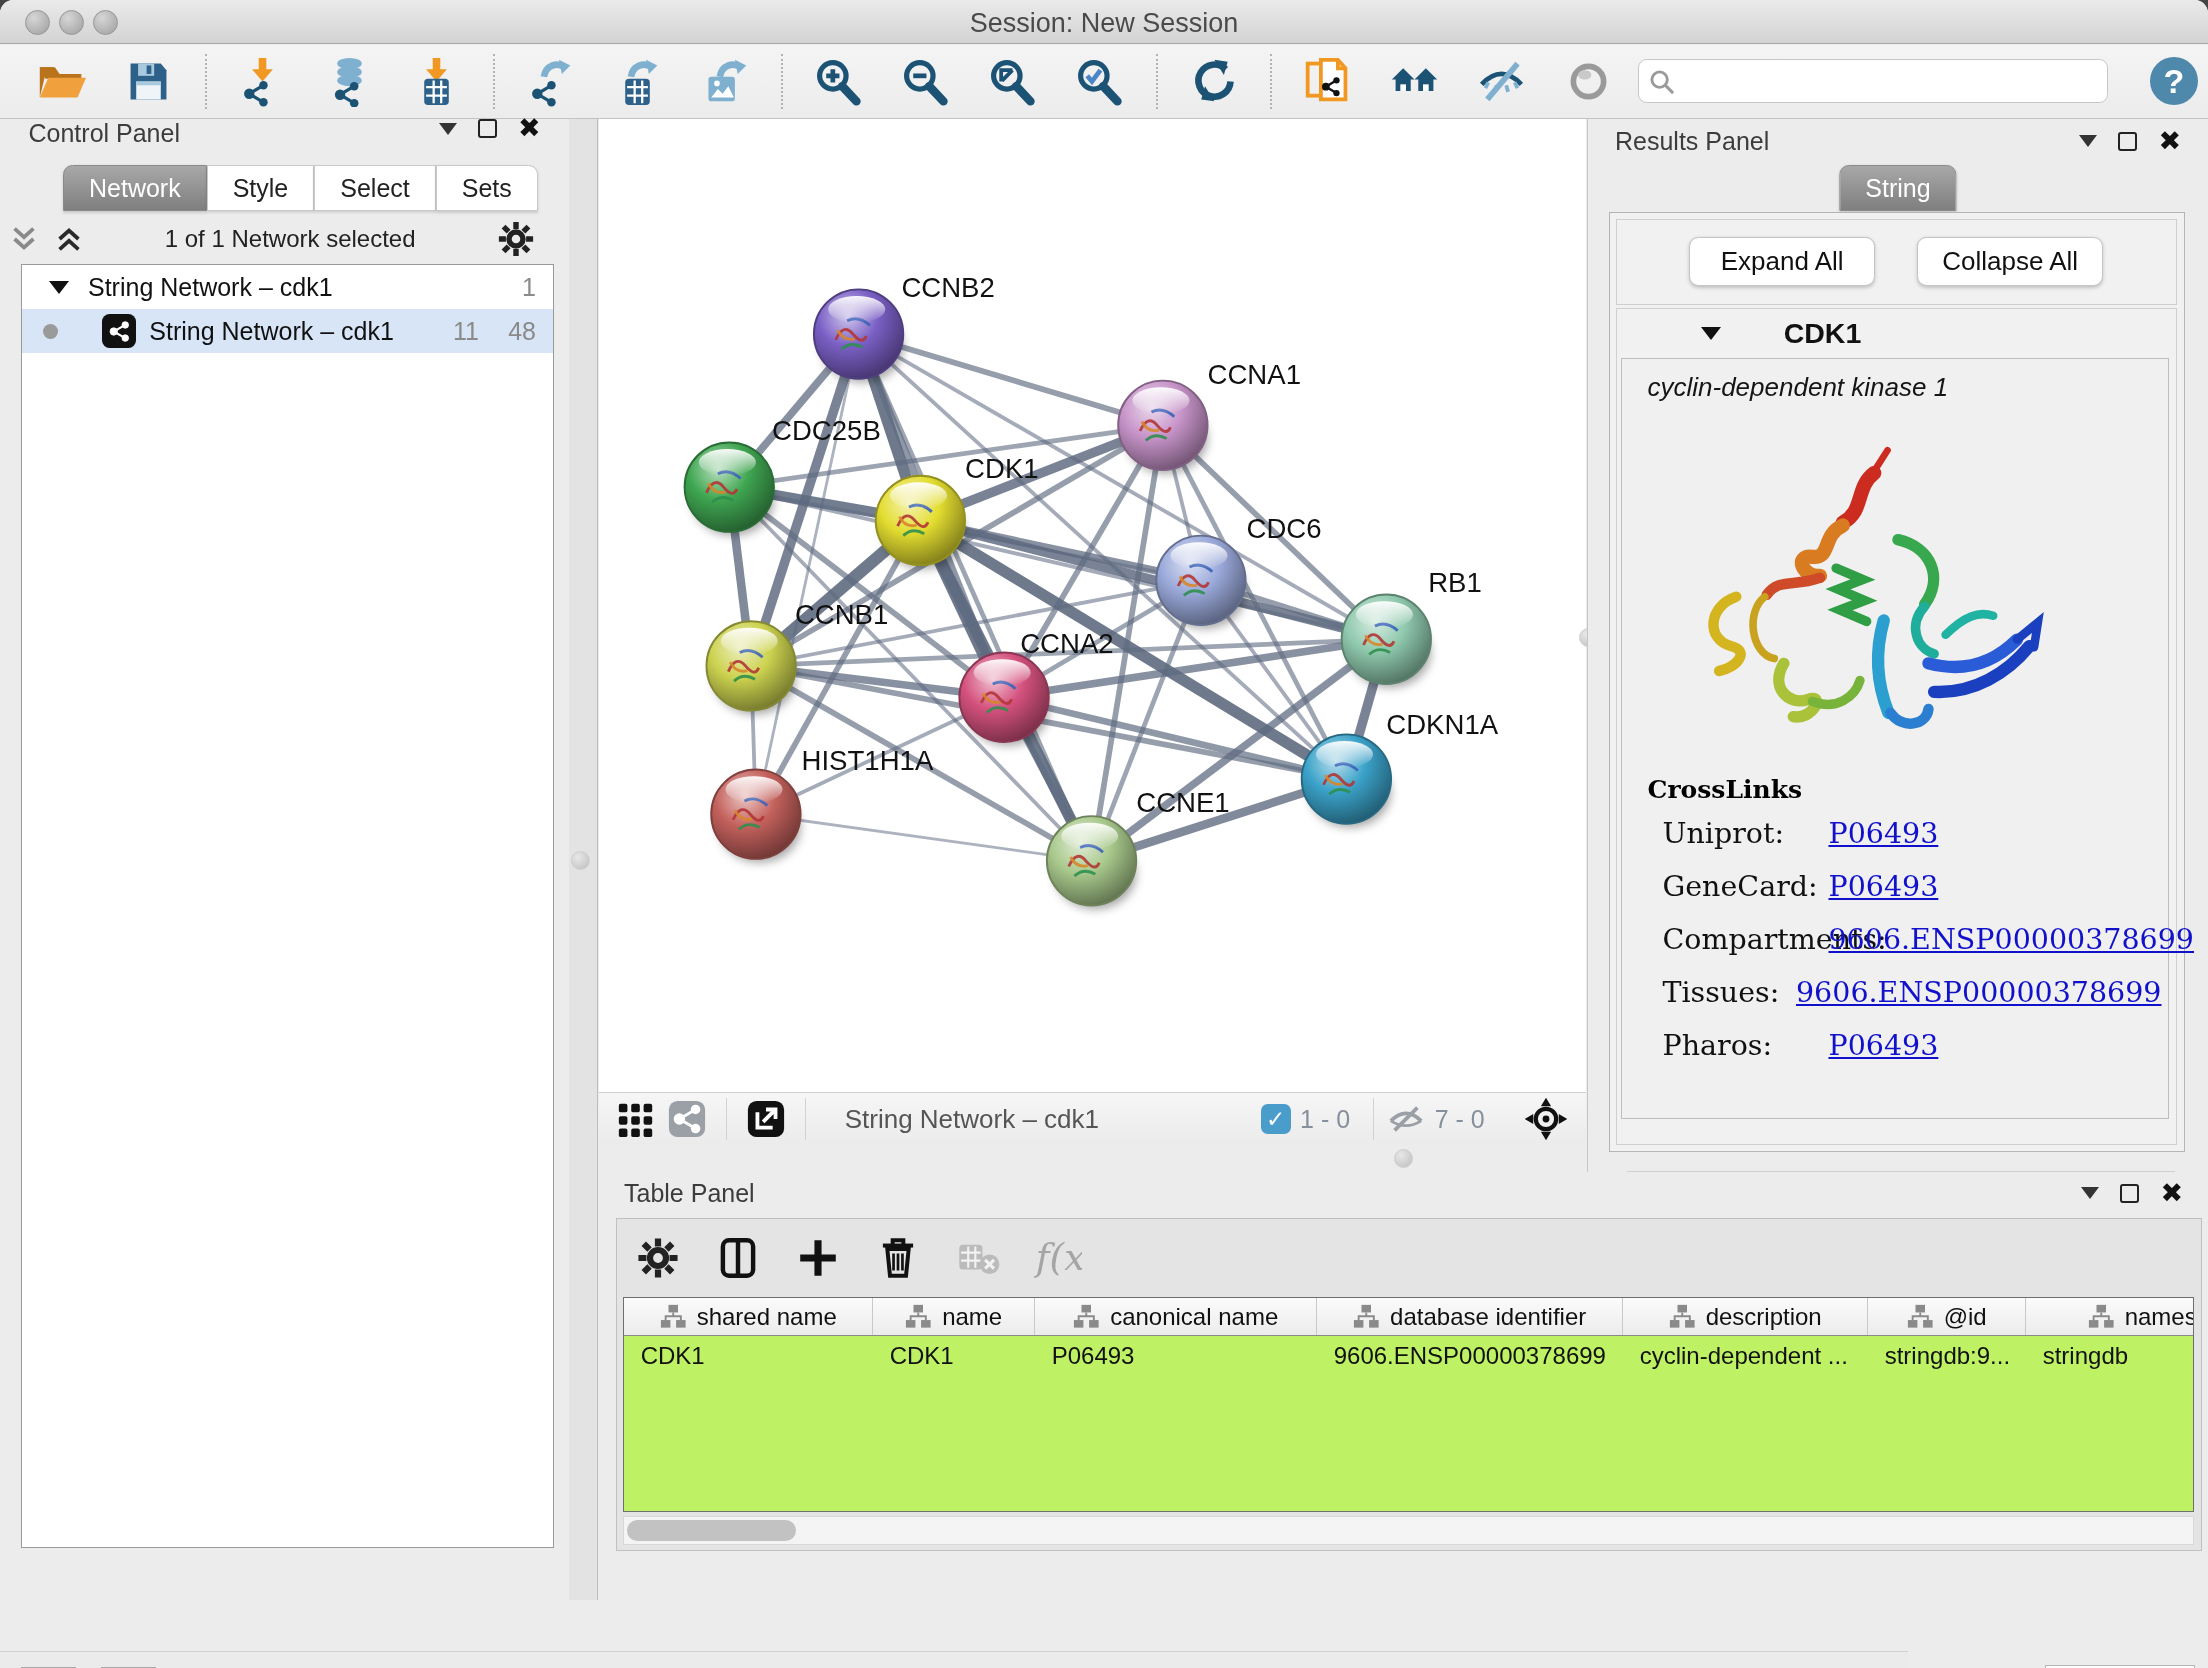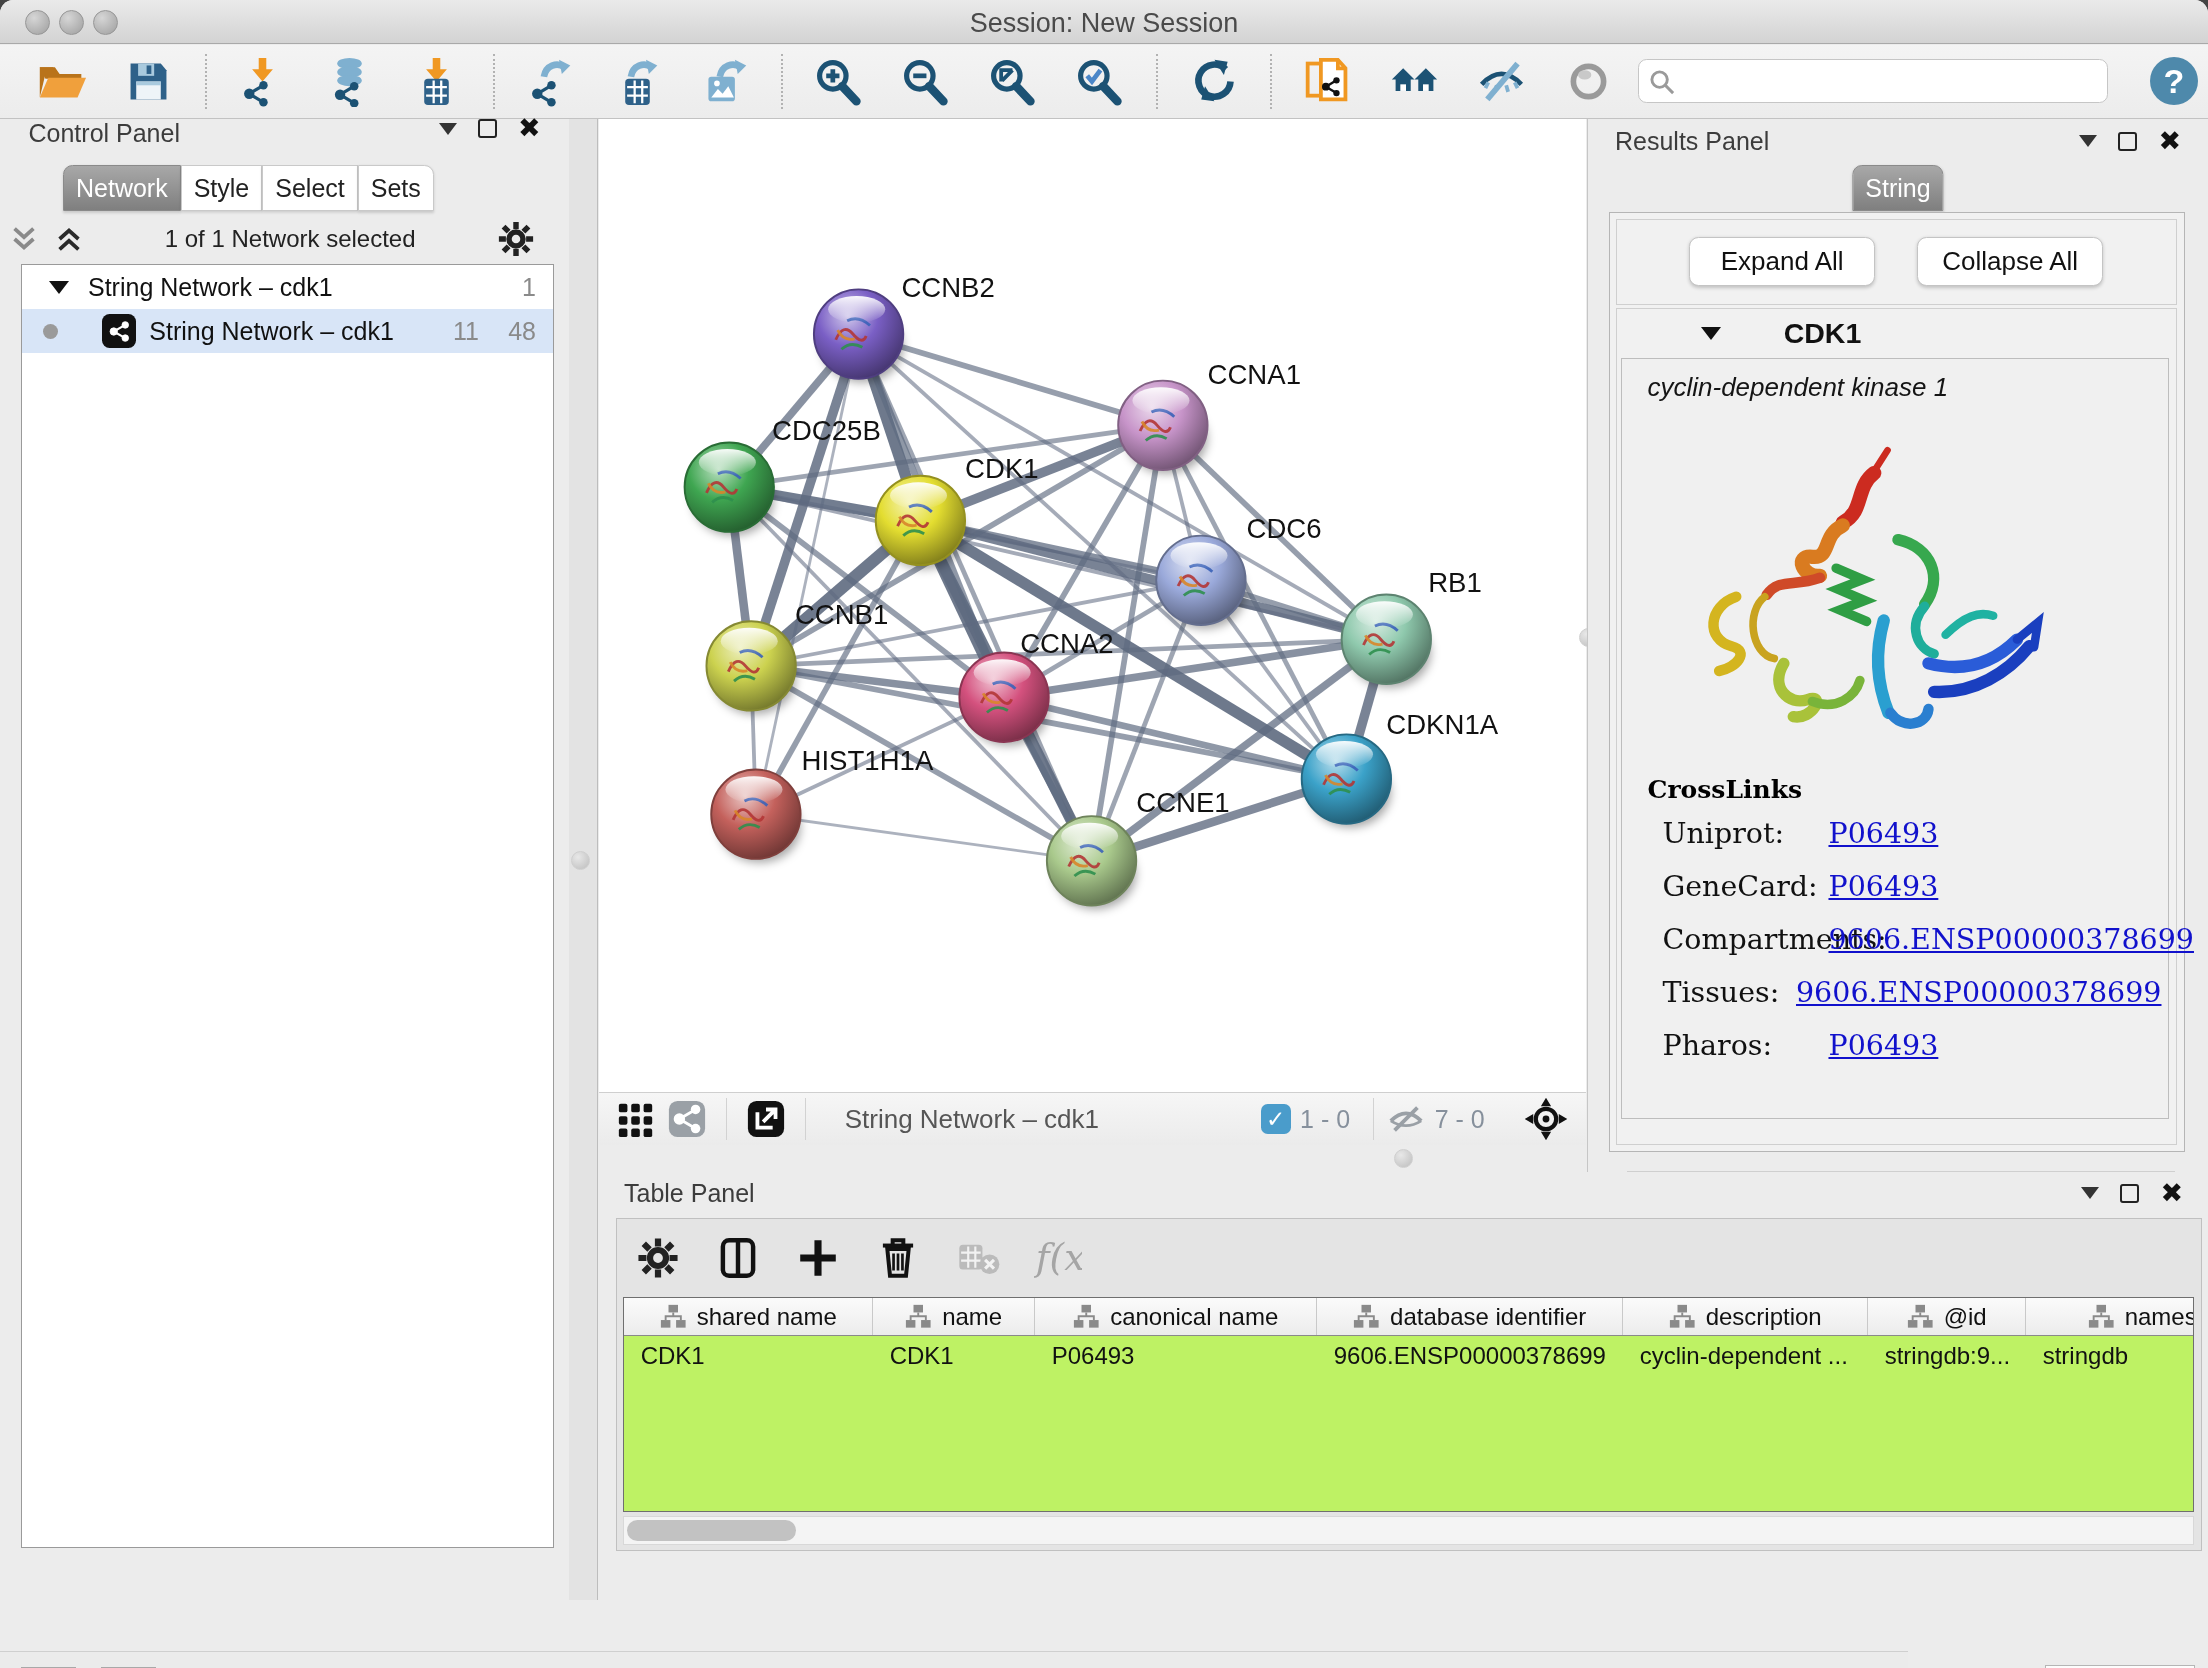--- a/index.html
+++ b/index.html
@@ -35,21 +35,21 @@
   .helpbtn { position:absolute; left:2150px; top:57px; width:48px; height:48px;
     border-radius:50%; background:#4e89ab; color:#fff; border:none; font-size:34px;
     font-weight:bold; cursor:pointer; line-height:46px; text-align:center; }
   
   .panel-title { font-size:25px; color:#3c3c3c; }
   .pctl { display:flex; align-items:center; gap:21px; }
   .pctl .tri { width:0; height:0; border-left:9.5px solid transparent; border-right:9.5px solid transparent;
     border-top:12.4px solid #333; }
   .pctl .flt { width:19px; height:19px; border:2.9px solid #222; border-radius:2.9px; }
   .pctl .cls { font-size:27px; font-weight:bold; color:#111; line-height:19px; }
-  .tab { height:46px; padding:0 12px; background:#fff; border:1px solid #c9c9c9;
+  .tab { height:46px; padding:0 25px; background:#fff; border:1px solid #c9c9c9;
     font-size:25px; color:#222; display:flex; align-items:center; justify-content:center;
     box-shadow:0 1.9px 2.9px rgba(0,0,0,.15); }
   .tab.sel { background:linear-gradient(#a8a8a8,#7f7f7f); color:#fff; border-color:#8a8a8a; }
   
   #control-panel { position:absolute; left:0; top:119px; width:569px; height:1481px; background:#ececec; }
   #cp-header { position:absolute; left:0; top:0; width:100%; height:44px; display:flex;
     align-items:flex-start; justify-content:space-between; padding:0 28.5px; }
   #cp-tabs { position:absolute; left:63px; top:46px; display:flex; }
   #cp-tabs .tab:first-child { border-radius:9.5px 0 0 0; }
   #cp-tabs .tab:last-child { border-radius:0 9.5px 0 0; }

